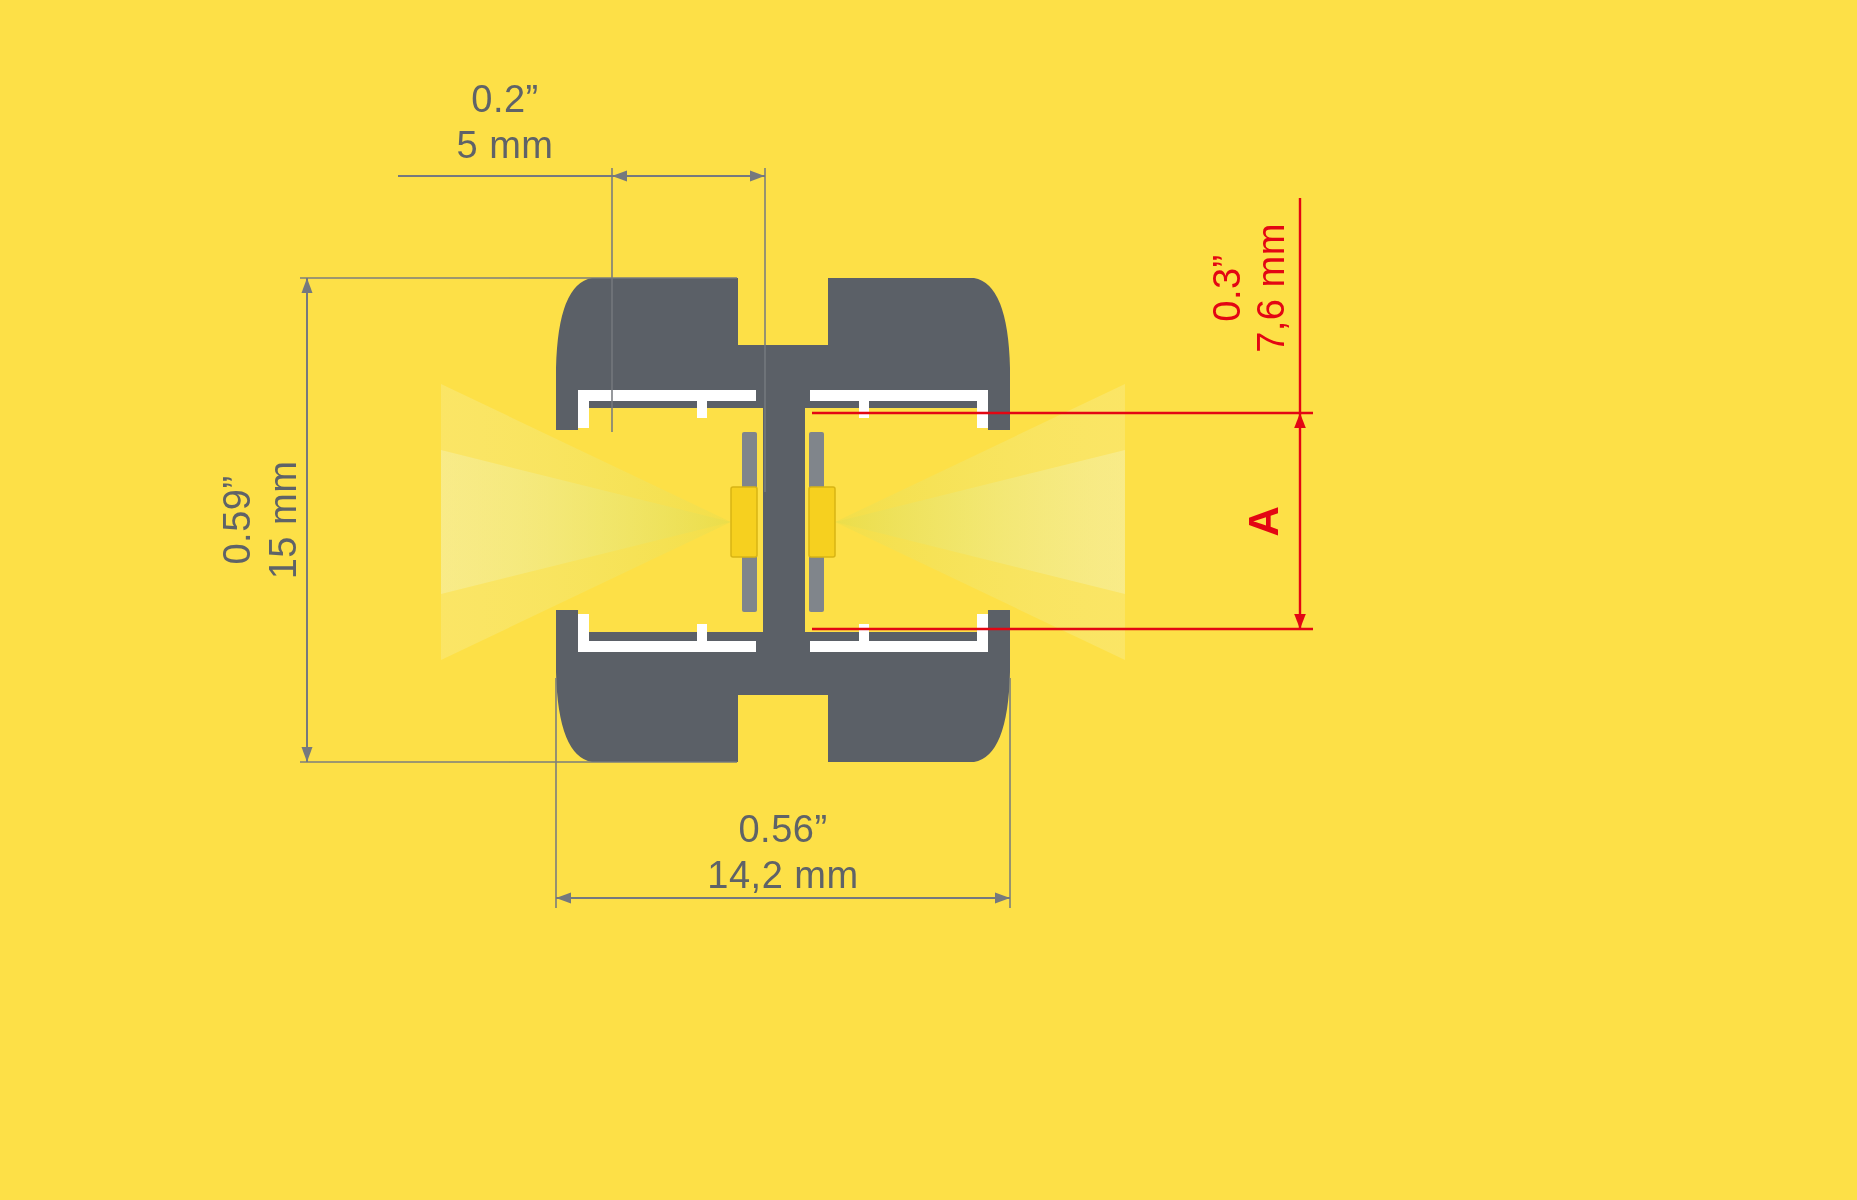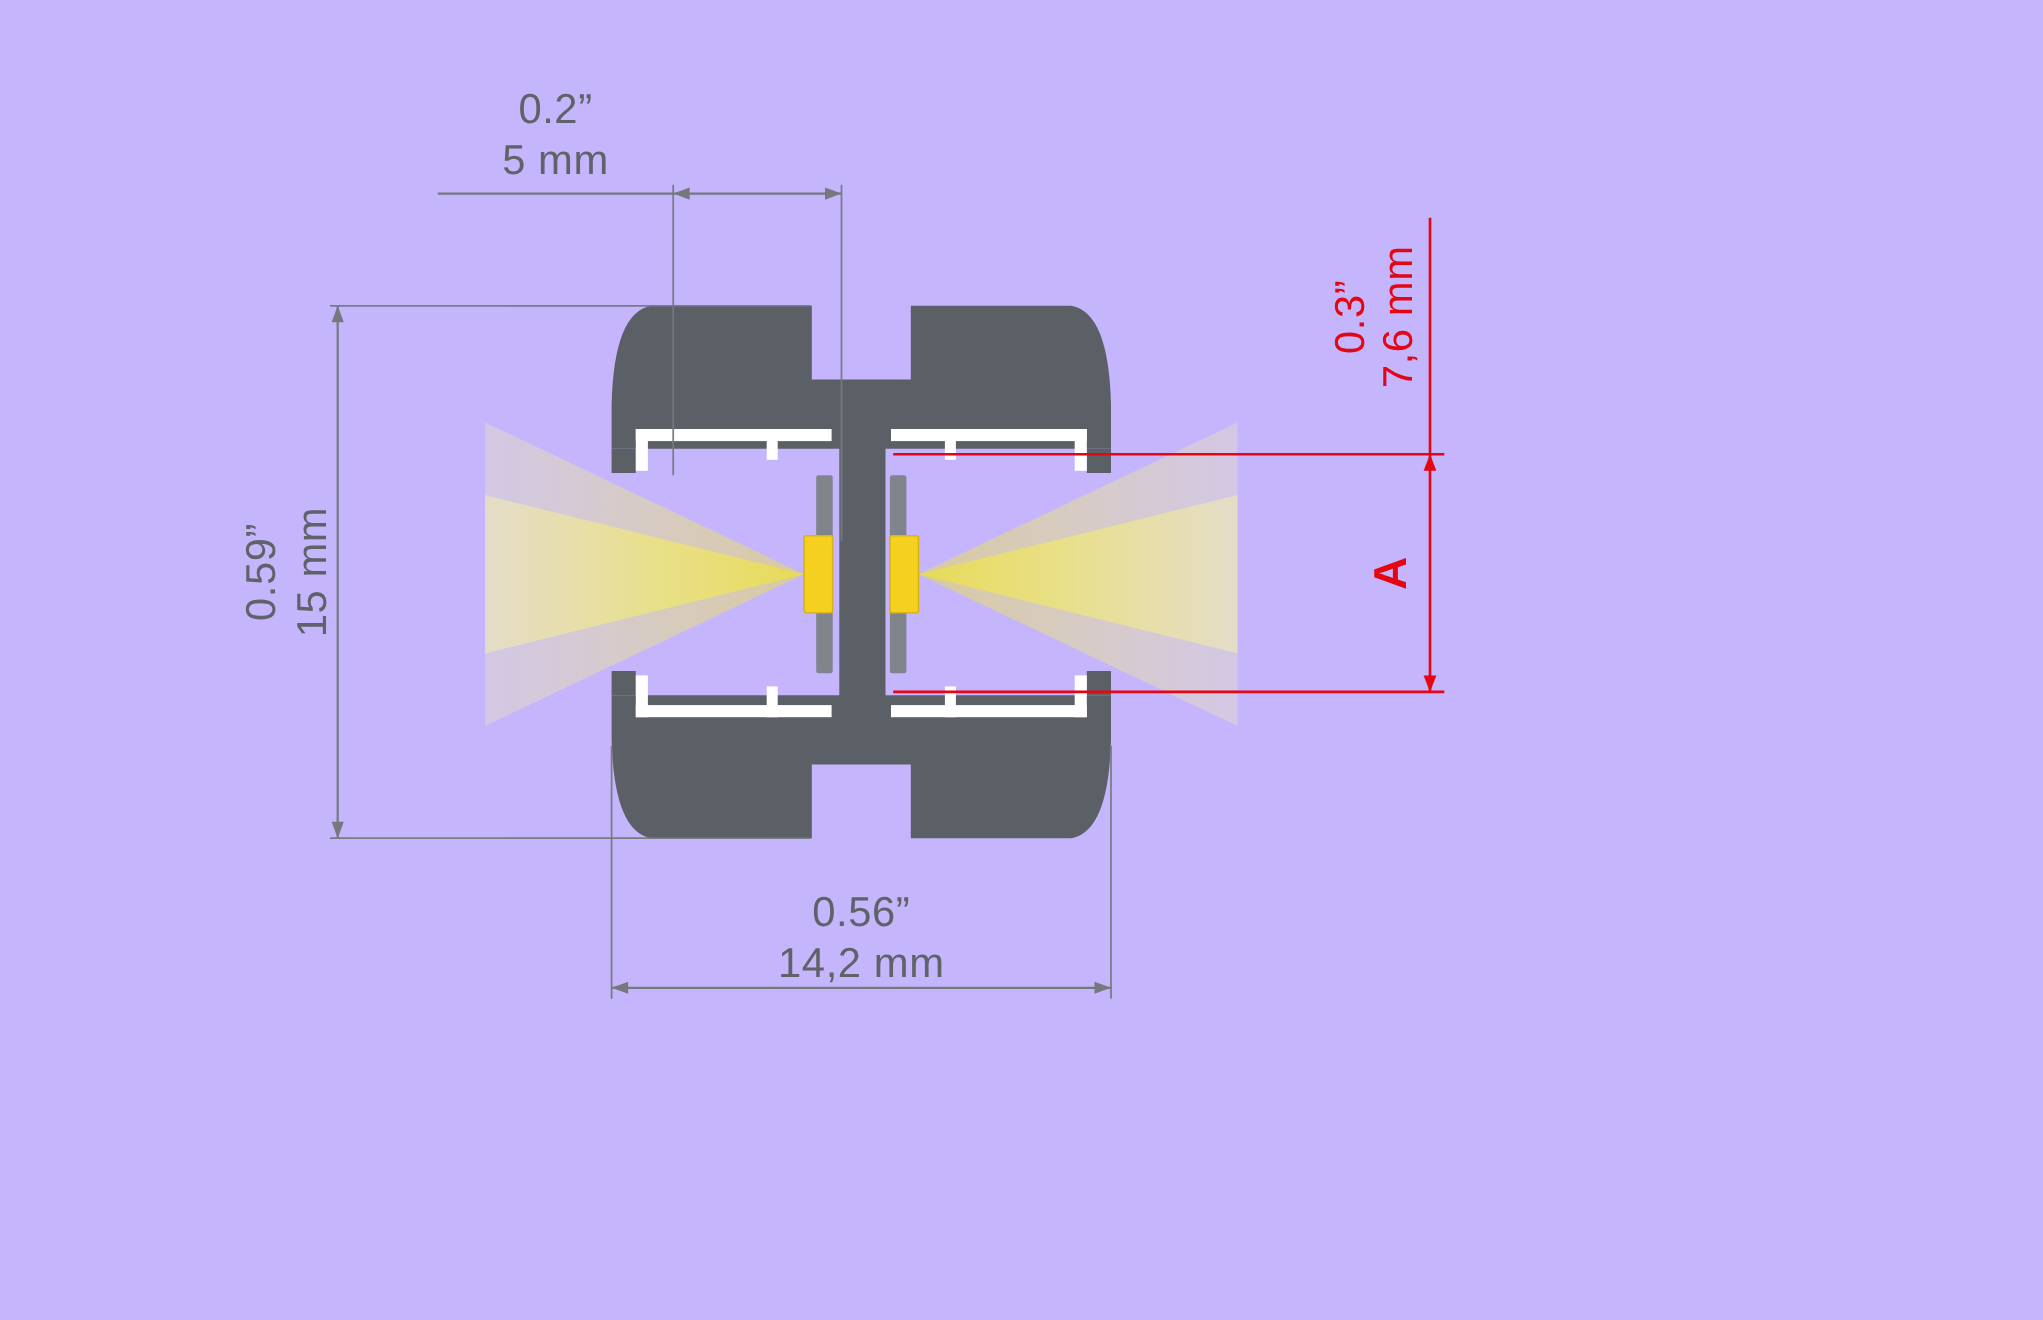--- a/index.html
+++ b/index.html
@@ -1,20 +1,20 @@
 <!DOCTYPE html>
 <html><head>
 <meta charset="utf-8">
 <style>
   html, body { margin: 0; padding: 0; background: #ffffff; }
   .canvas {
     position: relative;
     width: 1857px;
     height: 1200px;
-    background: #c4b5fd;
+    background: #fde047;
     overflow: hidden;
     font-family: "Liberation Sans", "DejaVu Sans", sans-serif;
   }
   svg { display: block; }
   .dim-text {
     font-family: "Liberation Sans", "DejaVu Sans", sans-serif;
     font-size: 38px;
     letter-spacing: 0.5px;
   }
   .dim-letter {

